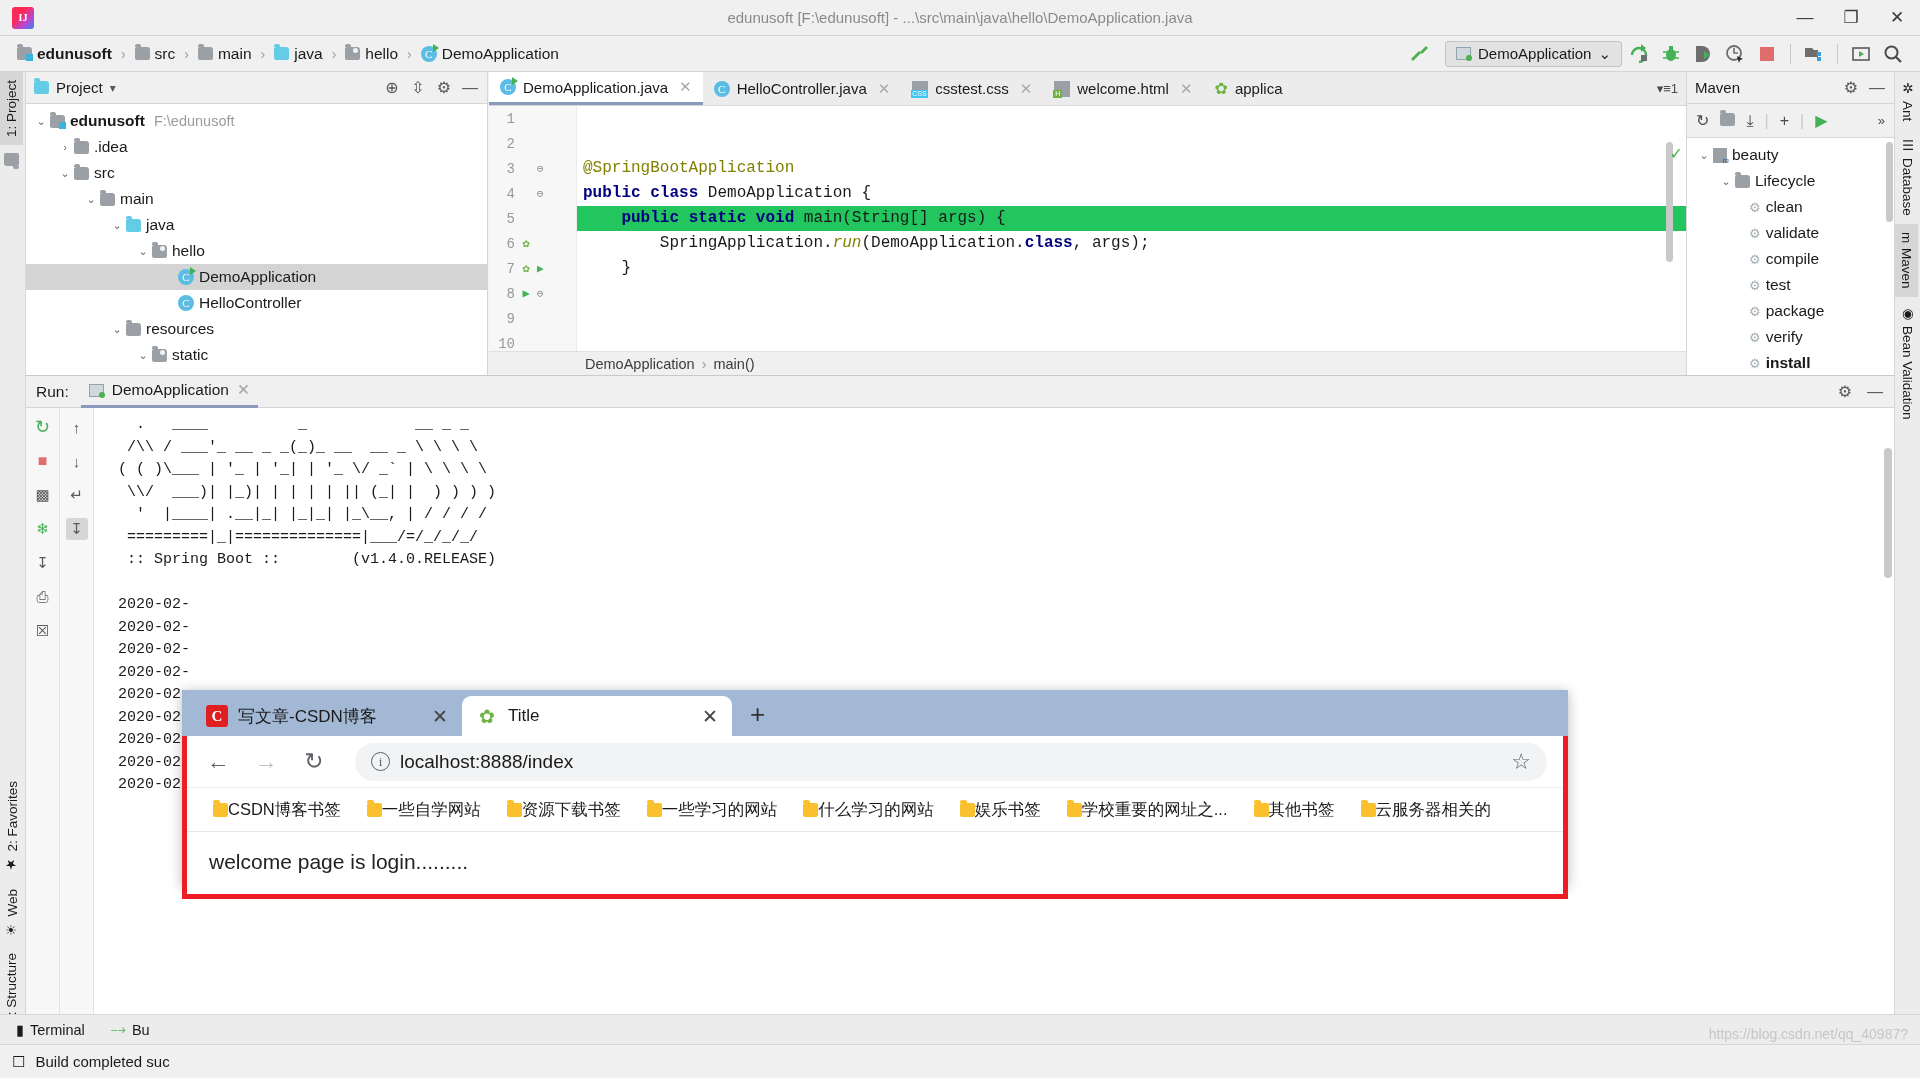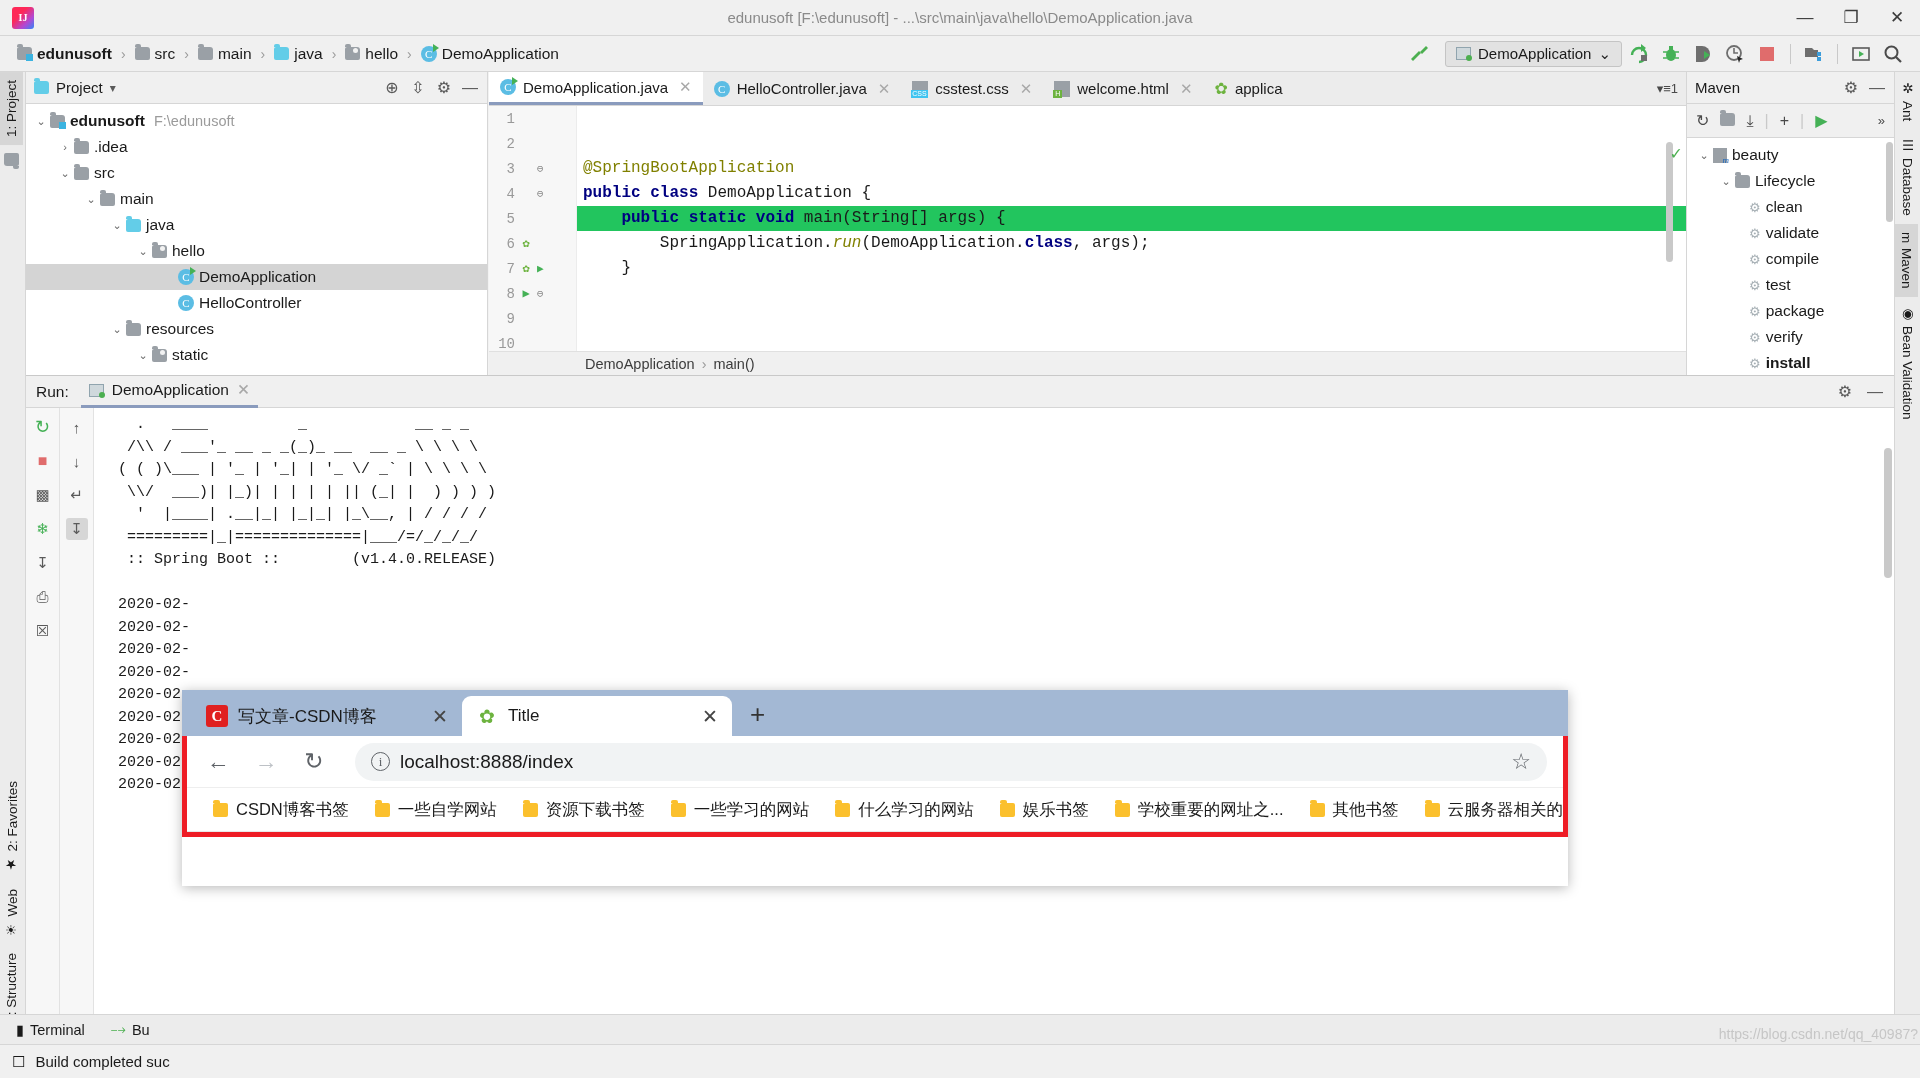--- a/index.html
+++ b/index.html
@@ -269,21 +269,21 @@
   .info-circle {
     width: 19px; height: 19px; border: 1.6px solid #5f6368; border-radius: 50%;
     color: #5f6368; font-size: 13px; display: flex; align-items: center;
     justify-content: center; font-family: "Liberation Serif", serif;
   }
   .star { margin-left: auto; font-size: 22px; color: #5f6368; }
   .br-bookmarks {
     height: 44px; background: #fff; display: flex; align-items: center;
     gap: 2px; padding: 0 14px; overflow: hidden; border-bottom: 1px solid #e8e8e8;
   }
-  .bm { display: flex; align-items: center; gap: 8px; padding: 4px 12px; font-size: 16.5px; white-space: nowrap; }
+  .bm { display: flex; align-items: center; gap: 0; padding: 4px 12px; font-size: 16.5px; white-space: nowrap; }
   .bm-folder {
     width: 15px; height: 14px; background: #fbc02d; border-radius: 2px 2px 2px 2px;
     position: relative; flex: none;
   }
   .bm-folder::before { content:""; position:absolute; top:-3px; left:0; width:7px; height:3px; background:#fbc02d; border-radius:2px 2px 0 0; }
   .br-content { background: #fff; height: 62px; padding: 18px 22px; font-size: 21px; color: #222; }
 
   
   .statusbar {
     position: absolute; bottom: 0; left: 0; width: 1920px; height: 34px;
@@ -292,21 +292,21 @@
     font-size: 15px;
   }
   .toolwin-row {
     position: absolute; bottom: 34px; left: 0; width: 1920px; height: 30px;
     background: #ececec; border-top: 1px solid #d6d6d6;
     display: flex; align-items: center; gap: 14px; padding: 0 10px;
     font-size: 14.5px;
   }
   .tw-item { display: flex; align-items: center; gap: 6px; padding: 2px 6px; }
   .watermark {
-    position: absolute; right: 2px; bottom: 36px; font-size: 14px; color: #c6c6c6;
+    position: absolute; right: 12px; bottom: 36px; font-size: 14px; color: #c6c6c6;
   }
 </style>
 </head>
 <body>
 
 <div id="app">
 
   <div class="titlebar">
     <div class="ij-logo"></div>
     <div class="win-title">edunusoft [F:\edunusoft] - ...\src\main\java\hello\DemoApplication.java</div>
@@ -794,20 +794,21 @@
         <div class="bm">
             <span class="bm-folder"></span>
             <span>其他书签</span>
           </div>
         <div class="bm">
             <span class="bm-folder"></span>
             <span>云服务器相关的</span>
           </div>
 
       </div>
+      <div class="br-content">welcome page is login.........</div>
     </div>
   </div>
 
   <div class="toolwin-row">
     <div class="tw-item">
       <span>▮</span>
       <span>Terminal</span>
     </div>
     <div class="tw-item">
       <span style="color:#4caf50">⤍</span>

